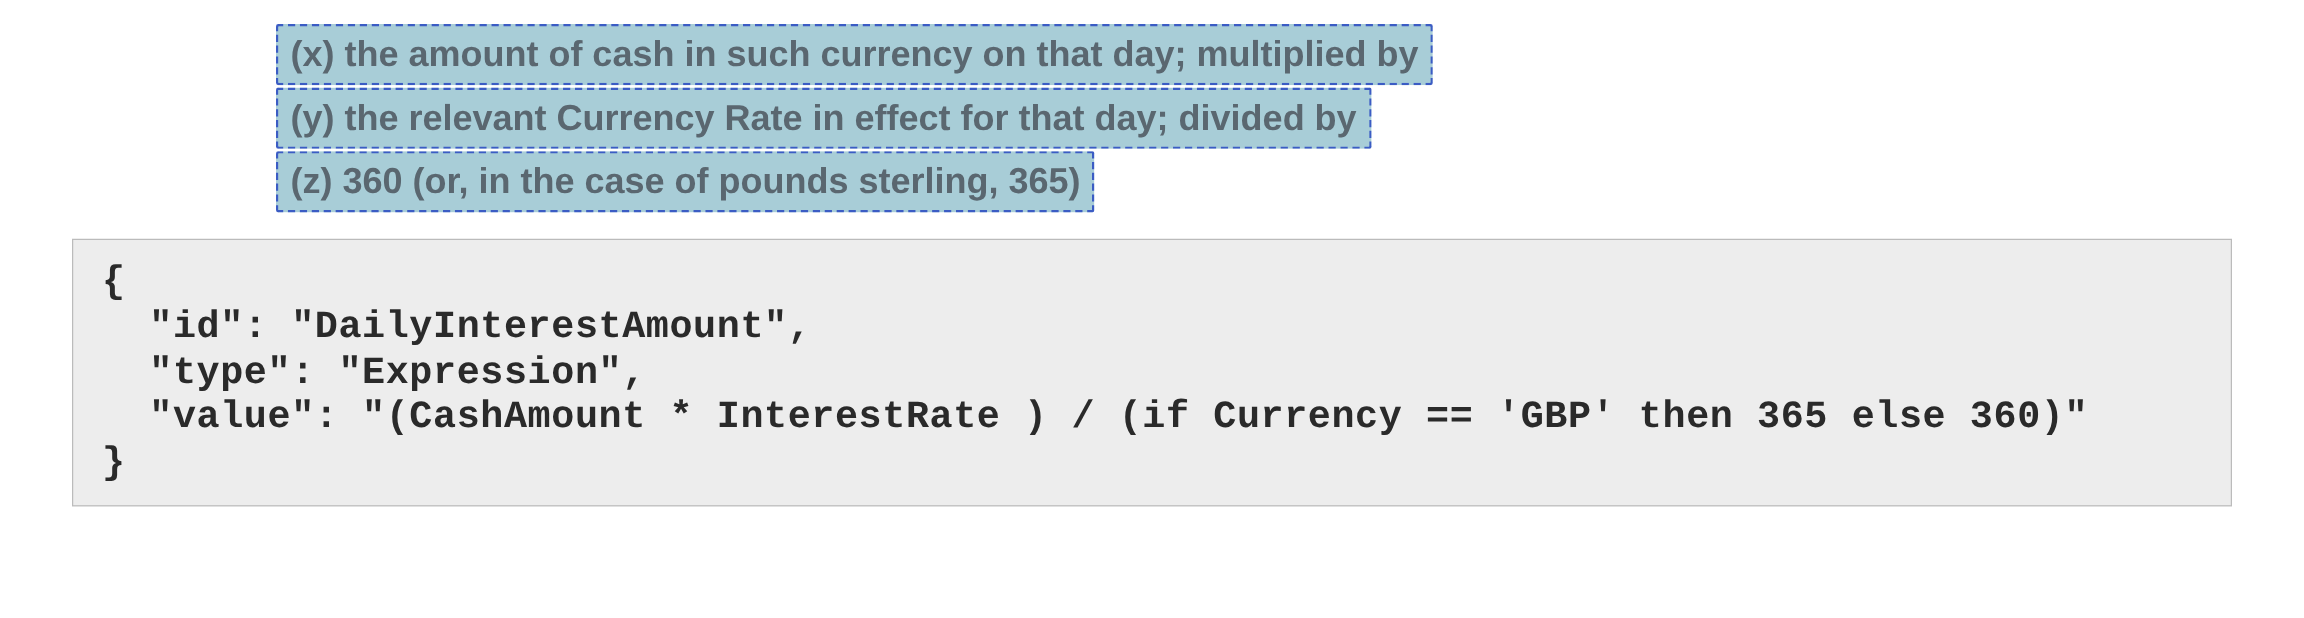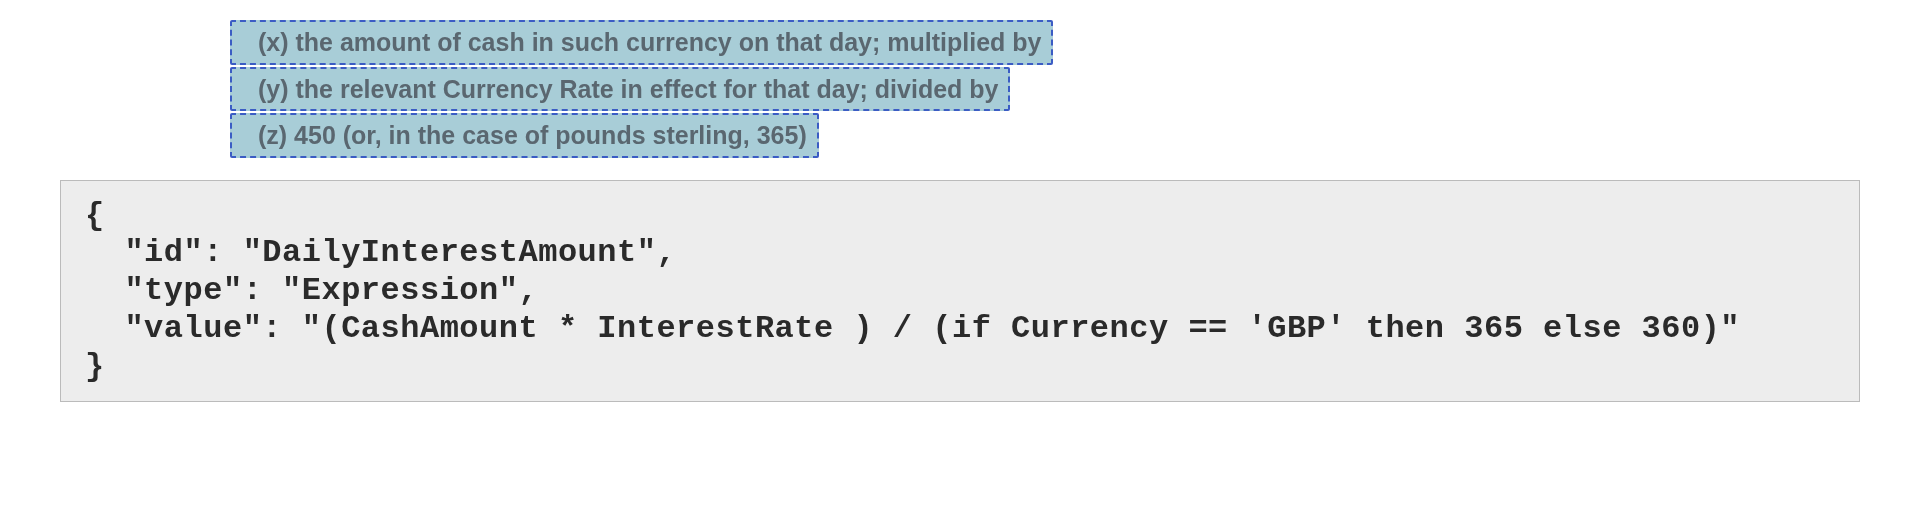--- a/index.html
+++ b/index.html
@@ -9,23 +9,23 @@
       background: #ffffff;
     }
     .definitions {
       margin-left: 170px;
       margin-bottom: 20px;
     }
     .def-line {
       display: inline-block;
       background: #a8cdd7;
       border: 2px dashed #3b5cc4;
-      padding: 4px 10px 4px 26px;
+      padding: 4px 10px 4px 10px;
       margin-bottom: 2px;
-      font-size: 25px;
+      font-size: 30px;
       font-weight: bold;
       color: #5a6770;
       line-height: 1.3;
       border-radius: 2px;
       white-space: nowrap;
     }
     .code-box {
       background: #ededed;
       border: 1px solid #bbb;
       padding: 16px 24px;
@@ -38,20 +38,20 @@
       letter-spacing: 0.5px;
       overflow-x: auto;
     }
   </style>
 </head>
 <body>
 
 <div class="definitions">
   <div><span class="def-line">(x) the amount of cash in such currency on that day; multiplied by</span></div>
   <div><span class="def-line">(y) the relevant Currency Rate in effect for that day; divided by</span></div>
-  <div><span class="def-line">(z) 450 (or, in the case of pounds sterling, 365)</span></div>
+  <div><span class="def-line">(z) 360 (or, in the case of pounds sterling, 365)</span></div>
 </div>
 
 <div class="code-box"><span>{</span>
 <span>  "id": "DailyInterestAmount",</span>
 <span>  "type": "Expression",</span>
 <span>  "value": "(CashAmount * InterestRate ) / (if Currency == 'GBP' then 365 else 360)"</span>
 <span>}</span></div>
 
 </body></html>

